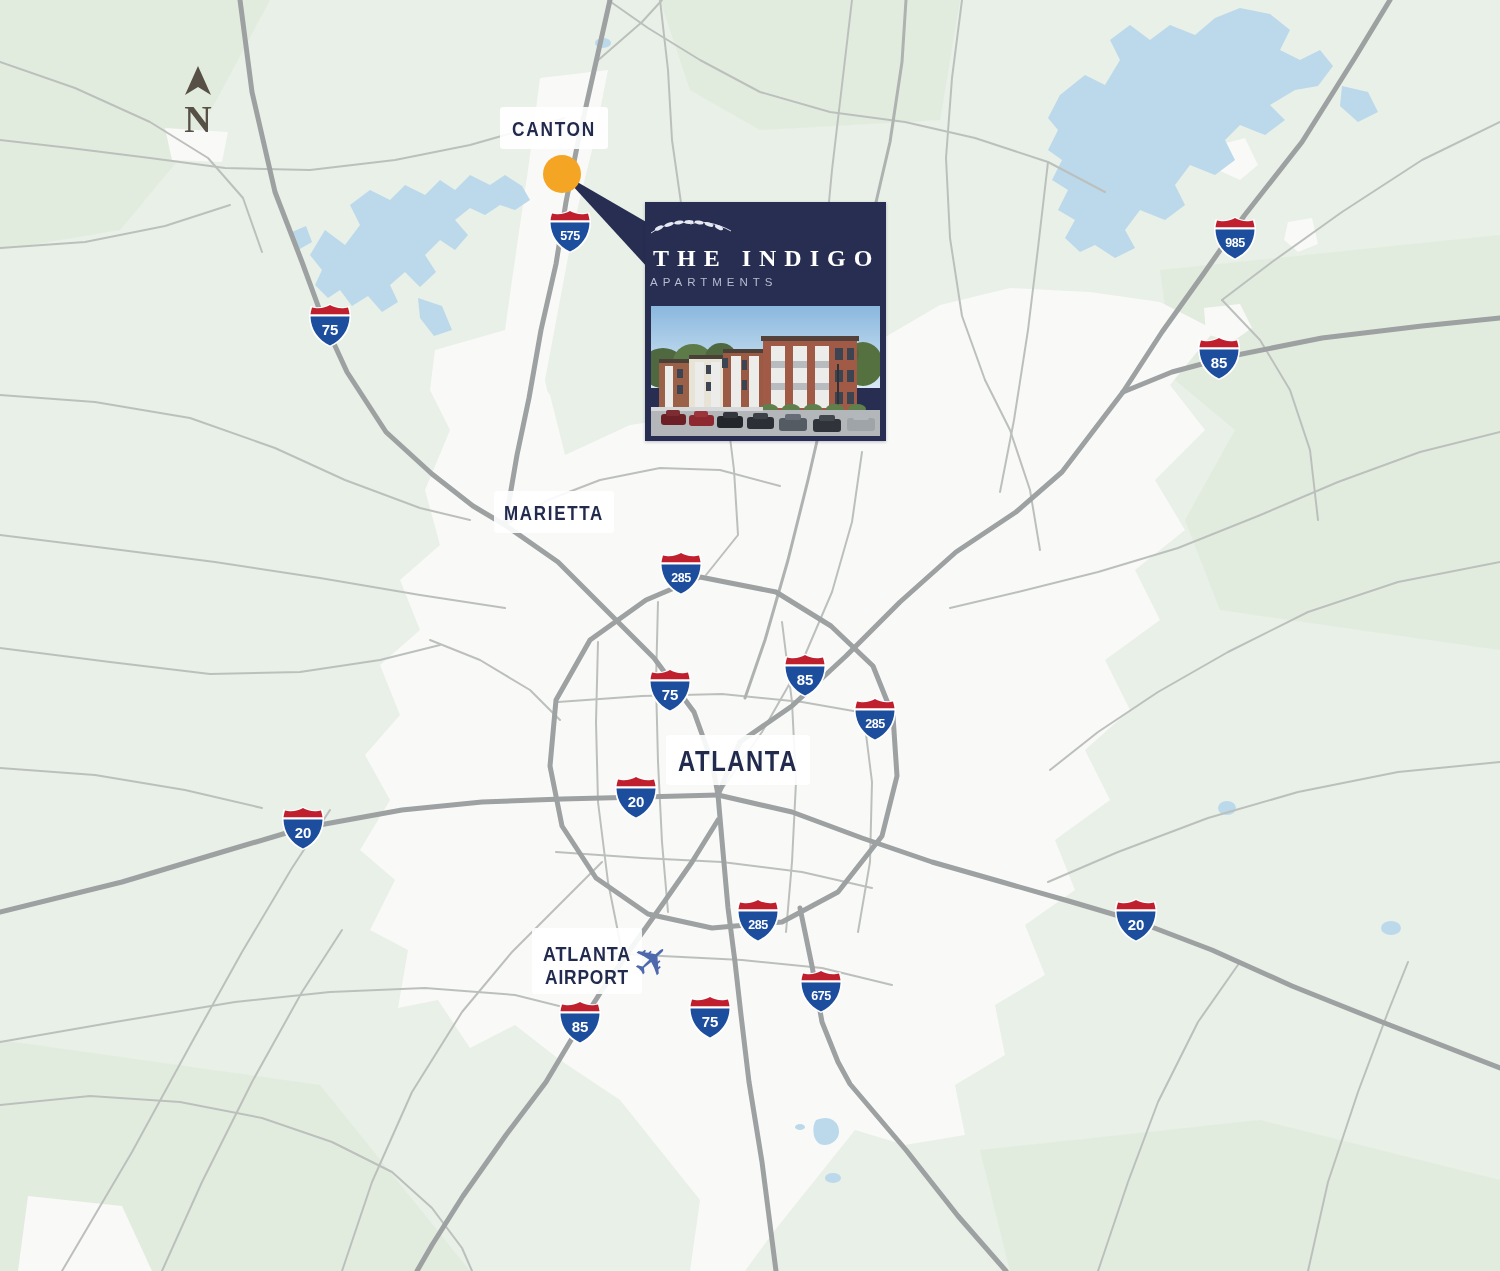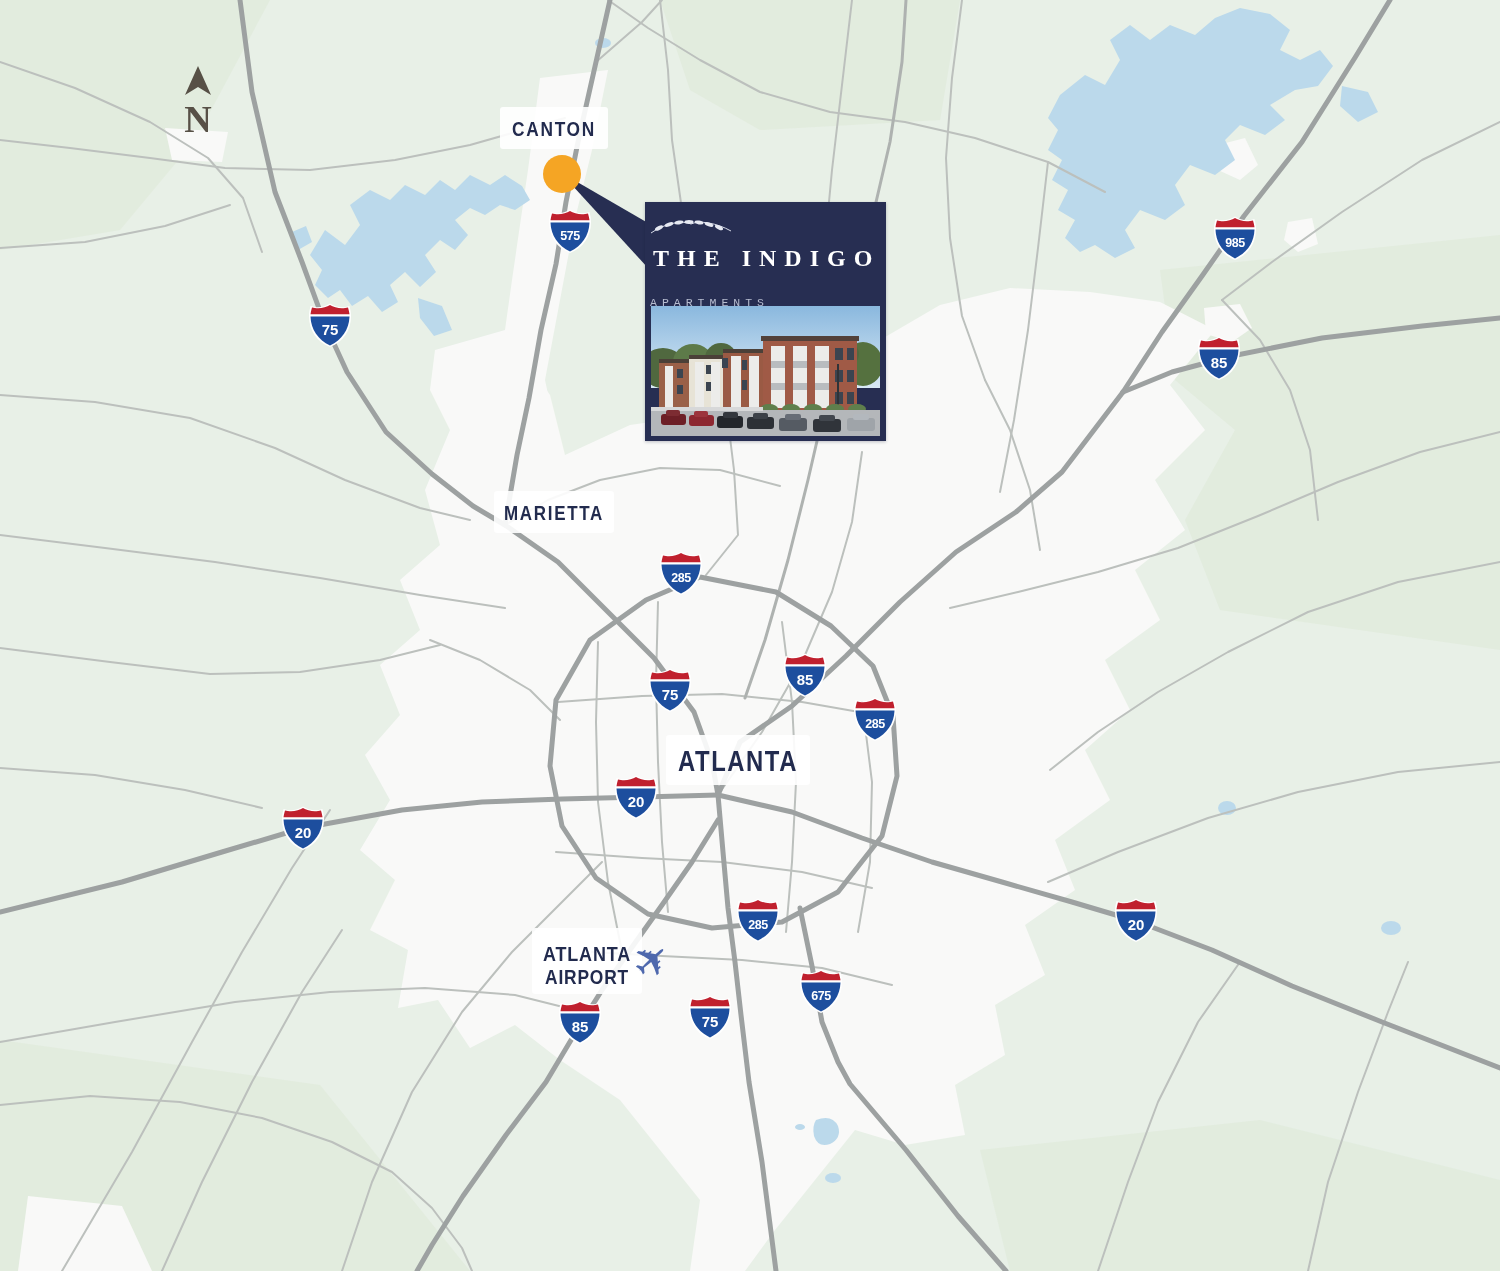--- a/index.html
+++ b/index.html
@@ -35,22 +35,22 @@
     box-shadow:0 1px 3px rgba(20,25,50,.25);
   }
   .laurel{margin-top:15px;height:20px;}
   .card-title{
     margin-top:8px;
     font-family:"Liberation Serif",serif;
     color:#ffffff;font-size:24px;font-weight:bold;
     letter-spacing:8px;padding-left:8px;white-space:nowrap;
   }
   .card-subtitle{
-    margin-top:24px;
-    font-family:Liberation Mono, monospace;
+    margin-top:4px;
+    font-family:Liberation Sans, sans-serif;
     color:#b7bdd0;font-size:11.5px;
     letter-spacing:5px;padding-left:5px;white-space:nowrap;
   }
   .card-photo{
     position:absolute;left:6px;right:6px;bottom:5px;height:130px;overflow:hidden;
   }
 </style>
 </head>
 <body>
 

